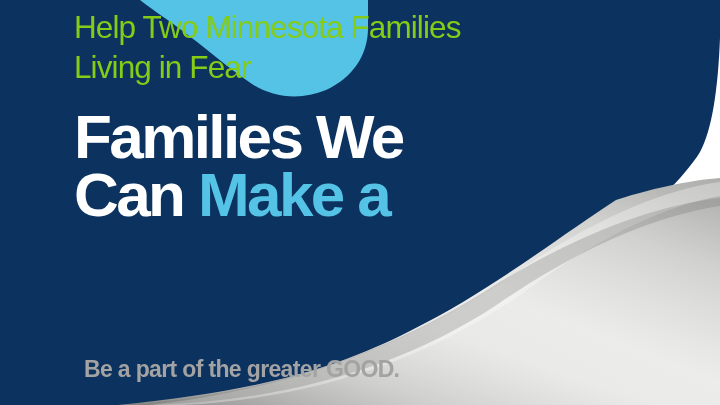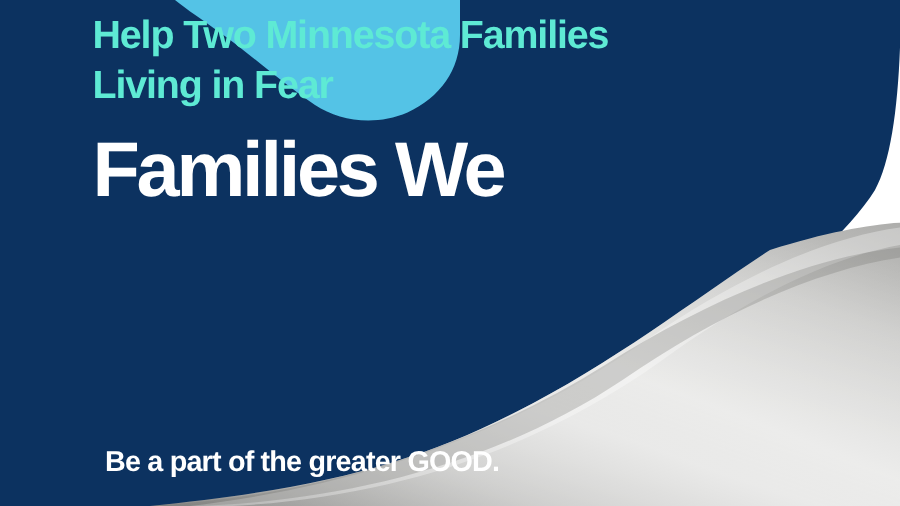--- a/index.html
+++ b/index.html
@@ -31,23 +31,23 @@
     position: absolute;
     inset: 0;
     z-index: 5;
   }
 
   .eyebrow {
     position: absolute;
     left: 74px;
     top: 8px;
     width: 580px;
-    color: #5eead4;
+    color: #84cc16;
     font-size: 31.5px;
-    font-weight: 700;
+    font-weight: 400;
     line-height: 1.26;
     letter-spacing: -0.9px;
     white-space: pre-line;
   }
 
   .headline {
     position: absolute;
     left: 74px;
     top: 108px;
     width: 600px;
@@ -62,21 +62,21 @@
   }
   .hl-line {
     display: block;
     white-space: nowrap;
   }
 
   .tagline {
     position: absolute;
     left: 84px;
     top: 356px;
-    color: #ffffff;
+    color: #a3a3a3;
     font-size: 23px;
     font-weight: 700;
     letter-spacing: -0.65px;
     white-space: nowrap;
   }
 </style>
 </head>
 <body>
 
 <div id="poster">
@@ -128,18 +128,21 @@
 
   <div class="content">
 
     <div class="eyebrow">Help Two Minnesota Families
 Living in Fear</div>
 
     <div class="headline">
       <span class="hl-line">
         <span>Families We</span>
       </span>
+      <span class="hl-line">
+        <span>Can </span><span class="accent">Make a</span>
+      </span>
     </div>
 
     <div class="tagline">Be a part of the greater GOOD.</div>
 
   </div>
 </div>
 
 </body></html>

